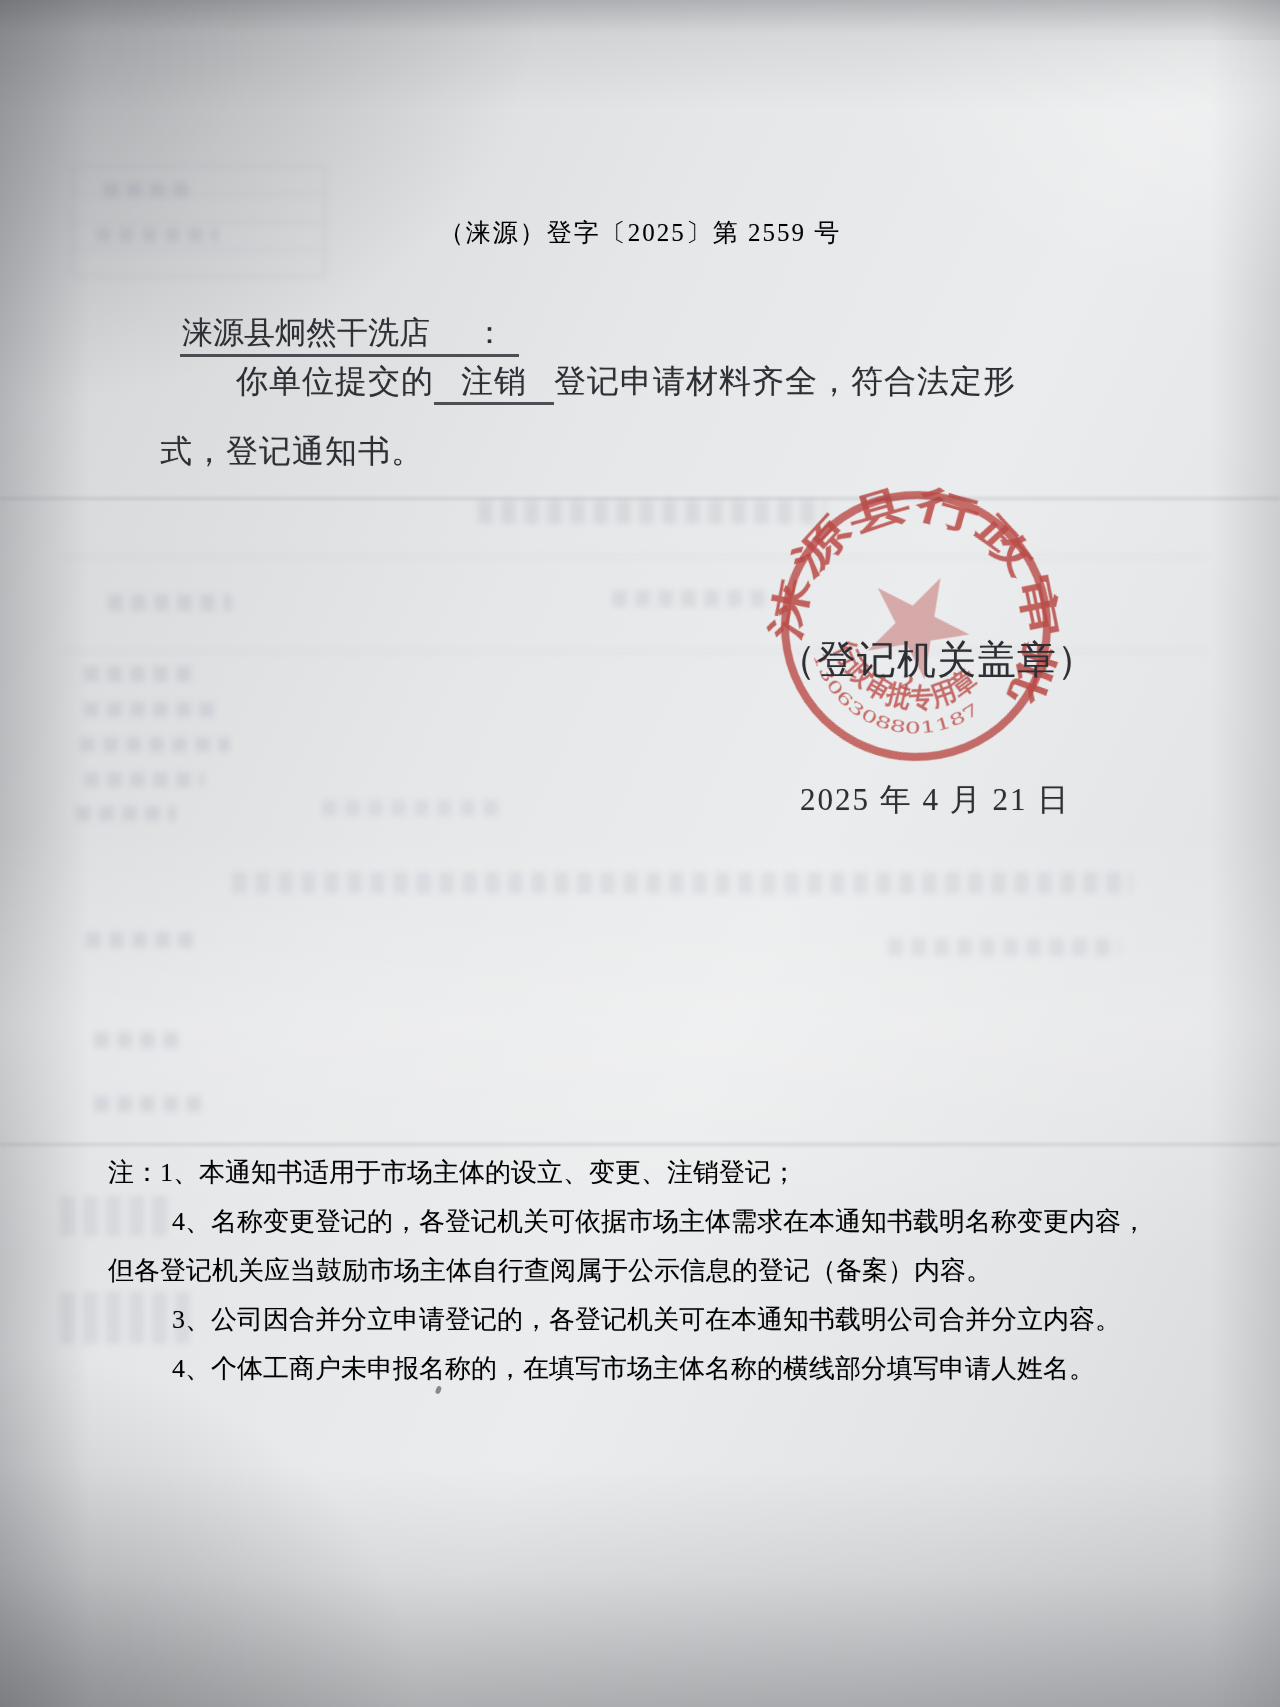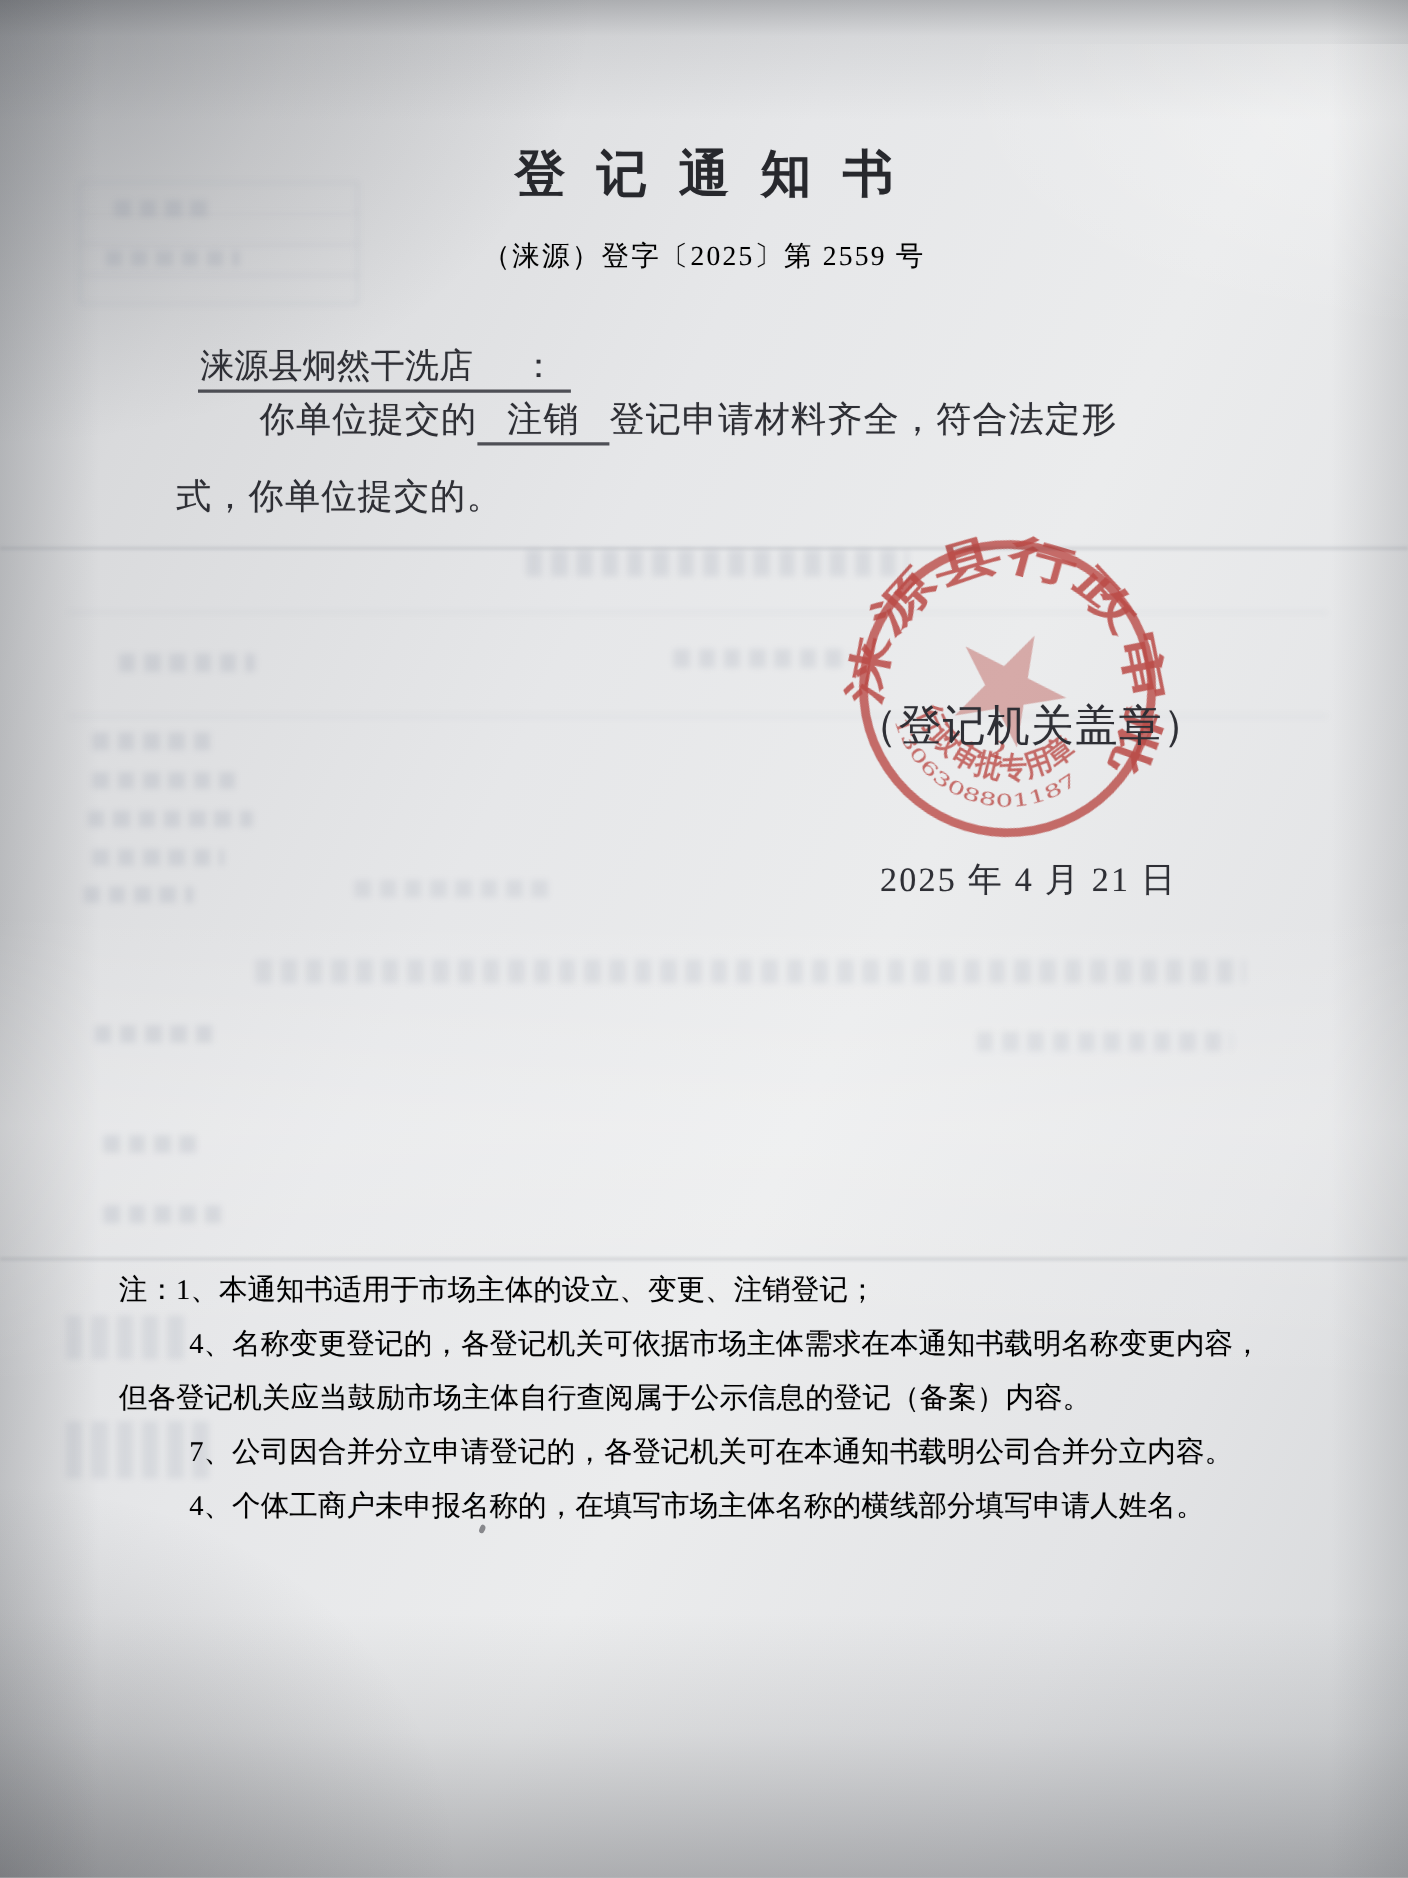--- a/index.html
+++ b/index.html
@@ -114,37 +114,36 @@
       <text font-size="27" fill="#c7423d" opacity=".8" font-weight="700" font-family="Liberation Serif, DejaVu Serif, serif">
         <textPath href="#botArc" startOffset="2" textLength="176" lengthAdjust="spacingAndGlyphs">行政审批专用章</textPath>
       </text>
       <text x="158" y="214" font-size="24" fill="#c7423d" opacity=".8" font-weight="700" font-family="Liberation Serif, DejaVu Serif, serif" text-anchor="middle">2</text>
       <text font-size="16" fill="#c7423d" opacity=".8" font-family="DejaVu Serif, Liberation Serif, serif">
         <textPath href="#codeArc" startOffset="4" textLength="208" lengthAdjust="spacingAndGlyphs">1306308801187</textPath>
       </text>
     </svg>
   </div>
 
-  <div class="txt doc-title">登记通知书</div>
   <div class="txt doc-number">（涞源）登字〔2025〕第 2559 号</div>
 
   <div class="txt recipient">
     <span class="u-line"><span>涞源县炯然干洗店</span><span class="rec-gap"></span><span>：</span></span>
   </div>
 
   <div class="txt body-l1">
     <span>你单位提交的</span><span class="blank-fill">注销</span><span>登记申请材料齐全，符合法定形</span>
   </div>
-  <div class="txt body-l2">式，你单位提交的。</div>
+  <div class="txt body-l2">式，登记通知书。</div>
 
   <div class="txt seal-caption">（登记机关盖章）</div>
   <div class="txt doc-date">2025 年 4 月 21 日</div>
 
   <div class="txt notes">
     <div class="note-line">注：1、本通知书适用于市场主体的设立、变更、注销登记；</div>
     <div class="note-line note-indent">4、名称变更登记的，各登记机关可依据市场主体需求在本通知书载明名称变更内容，</div>
     <div class="note-line">但各登记机关应当鼓励市场主体自行查阅属于公示信息的登记（备案）内容。</div>
-    <div class="note-line note-indent">7、公司因合并分立申请登记的，各登记机关可在本通知书载明公司合并分立内容。</div>
+    <div class="note-line note-indent">3、公司因合并分立申请登记的，各登记机关可在本通知书载明公司合并分立内容。</div>
     <div class="note-line note-indent">4、个体工商户未申报名称的，在填写市场主体名称的横线部分填写申请人姓名。</div>
   </div>
 
   <div class="ink-speck"></div>
 </div>
 
 </body></html>

